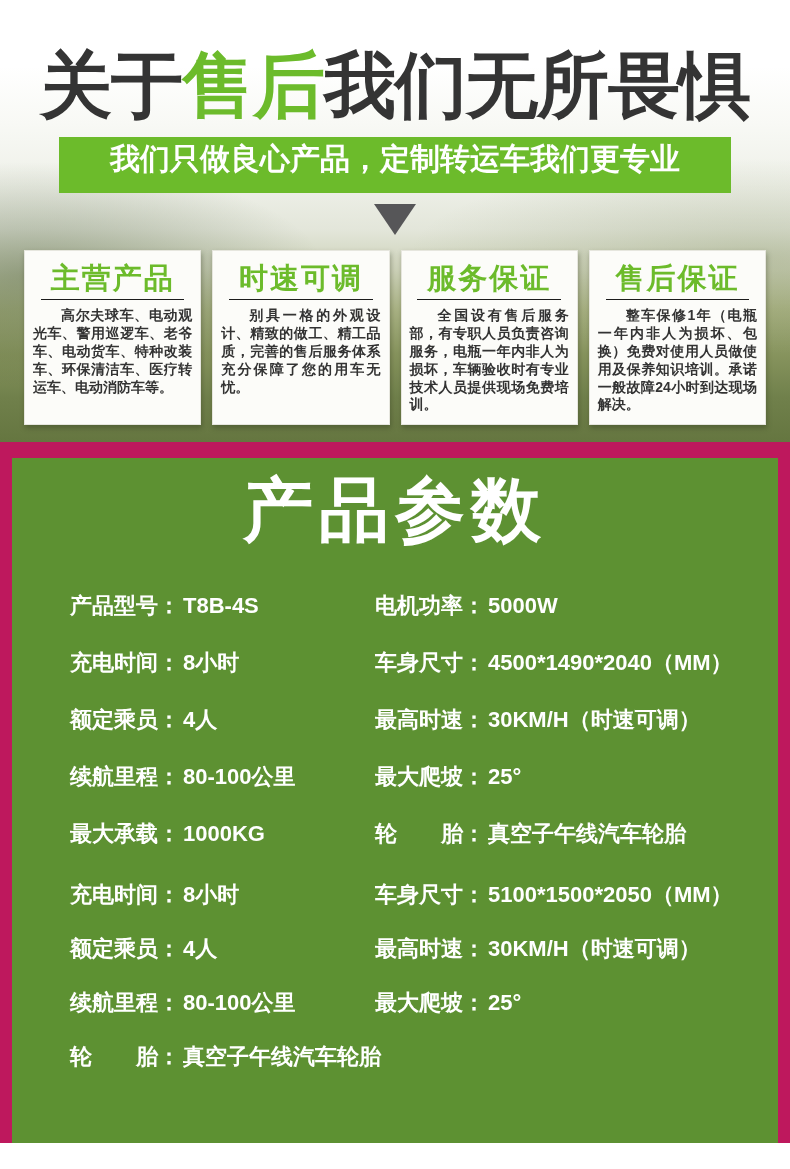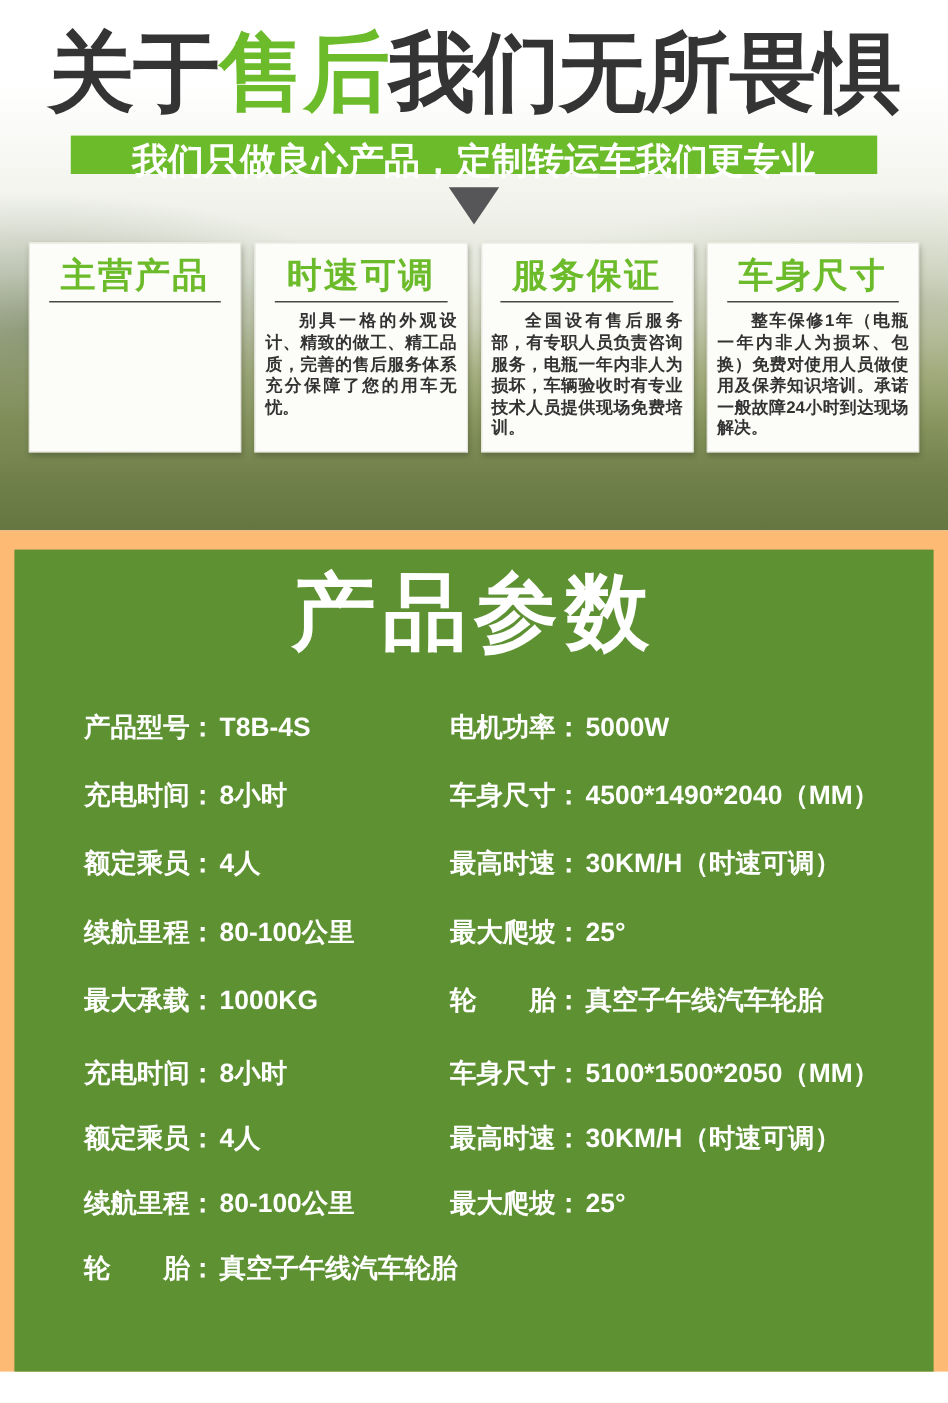--- a/index.html
+++ b/index.html
@@ -8,27 +8,27 @@
 
   
   .top-section{
     height:442px;
     background:
       radial-gradient(ellipse 420px 160px at 4% 62%, rgba(52,72,34,.38), rgba(52,72,34,0) 70%),
       radial-gradient(ellipse 500px 140px at 96% 58%, rgba(110,125,75,.25), rgba(110,125,75,0) 70%),
       linear-gradient(180deg,#ffffff 0%,#ffffff 15%,#f8f9f5 28%,#eef0e8 42%,#e3e6da 52%,#ccd1b8 61%,#a9b284 70%,#87945e 80%,#70804b 90%,#657640 100%);
   }
   .main-title{
-    margin:0;padding-top:24px;text-align:center;
+    margin:0;padding-top:48px;text-align:center;
     font-size:72px;line-height:1.05;font-weight:bold;color:#343434;letter-spacing:-1px;
     white-space:nowrap;
   }
   .main-title .hl{color:#6cbb2b;}
   .banner{
-    width:672px;height:32px;margin:13px auto 0;background:#6cbb2b;
+    width:672px;height:56px;margin:13px auto 0;background:#6cbb2b;
     color:#ffffff;font-size:30px;font-weight:bold;text-align:center;line-height:44px;
     white-space:nowrap;
   }
   .down-arrow{
     width:0;height:0;margin:11px auto 0;
     border-left:21px solid transparent;border-right:21px solid transparent;
     border-top:31px solid #565658;
   }
   .cards{display:flex;gap:11px;padding:0 24px;margin-top:15px;align-items:stretch;}
   .card{
@@ -40,21 +40,21 @@
     margin:2px 0 5px;text-align:center;color:#6cbb2b;
     font-size:29px;font-weight:bold;letter-spacing:2px;line-height:1.1;
   }
   .card-rule{border:none;border-top:1px solid #1c1c1c;width:90%;margin:0 auto 7px;}
   .card-body{
     margin:0;color:#333333;font-size:14px;font-weight:bold;
     line-height:1.27;text-align:justify;text-indent:2em;
   }
 
   
-  .params-section{background:#fdba74;padding:16px 12px 0;}
+  .params-section{background:#be185d;padding:16px 12px 0;}
   .panel{background:#5d9132;padding:16px 0 10px;min-height:685px;box-sizing:border-box;}
   .params-title{
     margin:0;text-align:center;color:#ffffff;
     font-size:70px;font-weight:bold;letter-spacing:6px;line-height:1.05;
   }
   .pgroup{padding-left:58px;margin-top:43px;}
   .pgroup.second{margin-top:31px;}
   .prow{display:flex;color:#ffffff;font-weight:bold;font-size:22px;line-height:30px;margin-bottom:27px;}
   .pgroup.second .prow{margin-bottom:24px;}
   .pcell-left{width:305px;flex:0 0 305px;white-space:nowrap;}
@@ -70,33 +70,34 @@
     <h1 class="main-title"><span>关于</span><span class="hl">售后</span><span>我们无所畏惧</span></h1>
 
     <div class="banner">我们只做良心产品，定制转运车我们更专业</div>
 
     <div class="down-arrow"></div>
 
     <div class="cards">
       <div class="card">
         <h3 class="card-title">主营产品</h3>
         <hr class="card-rule">
+        <p class="card-body">高尔夫球车、电动观光车、警用巡逻车、老爷车、电动货车、特种改装车、环保清洁车、医疗转运车、电动消防车等。</p>
       </div>
       <div class="card">
         <h3 class="card-title">时速可调</h3>
         <hr class="card-rule">
         <p class="card-body">别具一格的外观设计、精致的做工、精工品质，完善的售后服务体系充分保障了您的用车无忧。</p>
       </div>
       <div class="card">
         <h3 class="card-title">服务保证</h3>
         <hr class="card-rule">
         <p class="card-body">全国设有售后服务部，有专职人员负责咨询服务，电瓶一年内非人为损坏，车辆验收时有专业技术人员提供现场免费培训。</p>
       </div>
       <div class="card">
-        <h3 class="card-title">车身尺寸</h3>
+        <h3 class="card-title">售后保证</h3>
         <hr class="card-rule">
         <p class="card-body">整车保修1年（电瓶一年内非人为损坏、包换）免费对使用人员做使用及保养知识培训。承诺一般故障24小时到达现场解决。</p>
       </div>
     </div>
   </section>
 
   <section class="params-section">
     <div class="panel">
       <h2 class="params-title">产品参数</h2>
 

